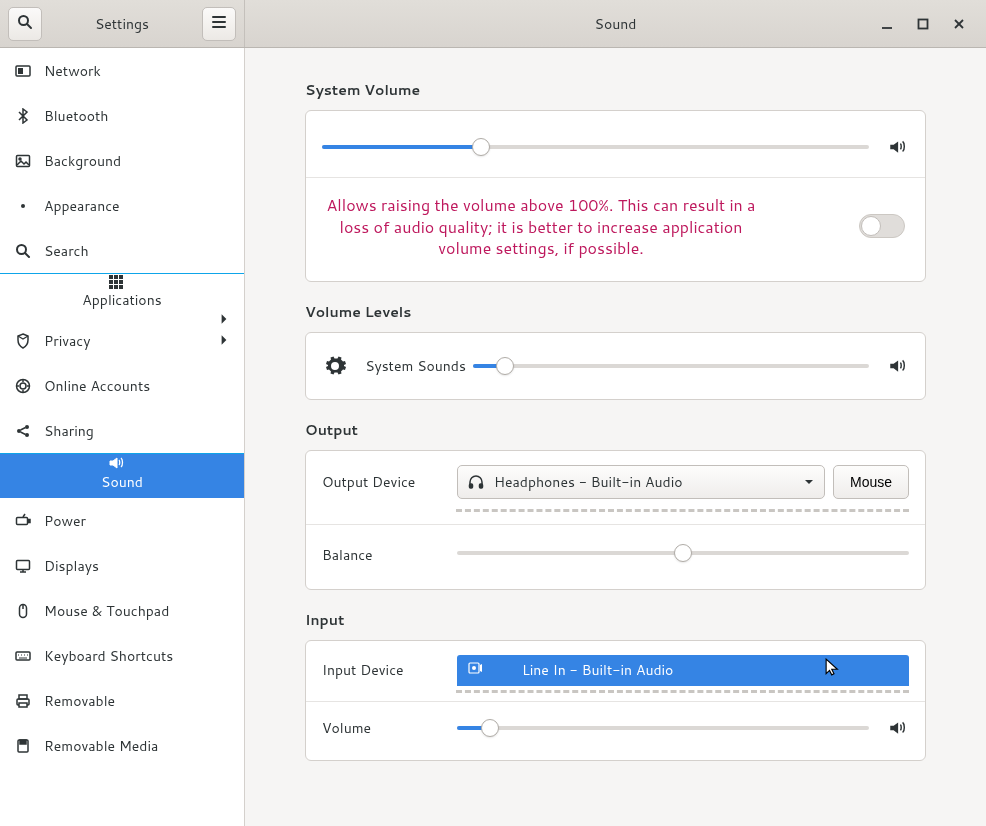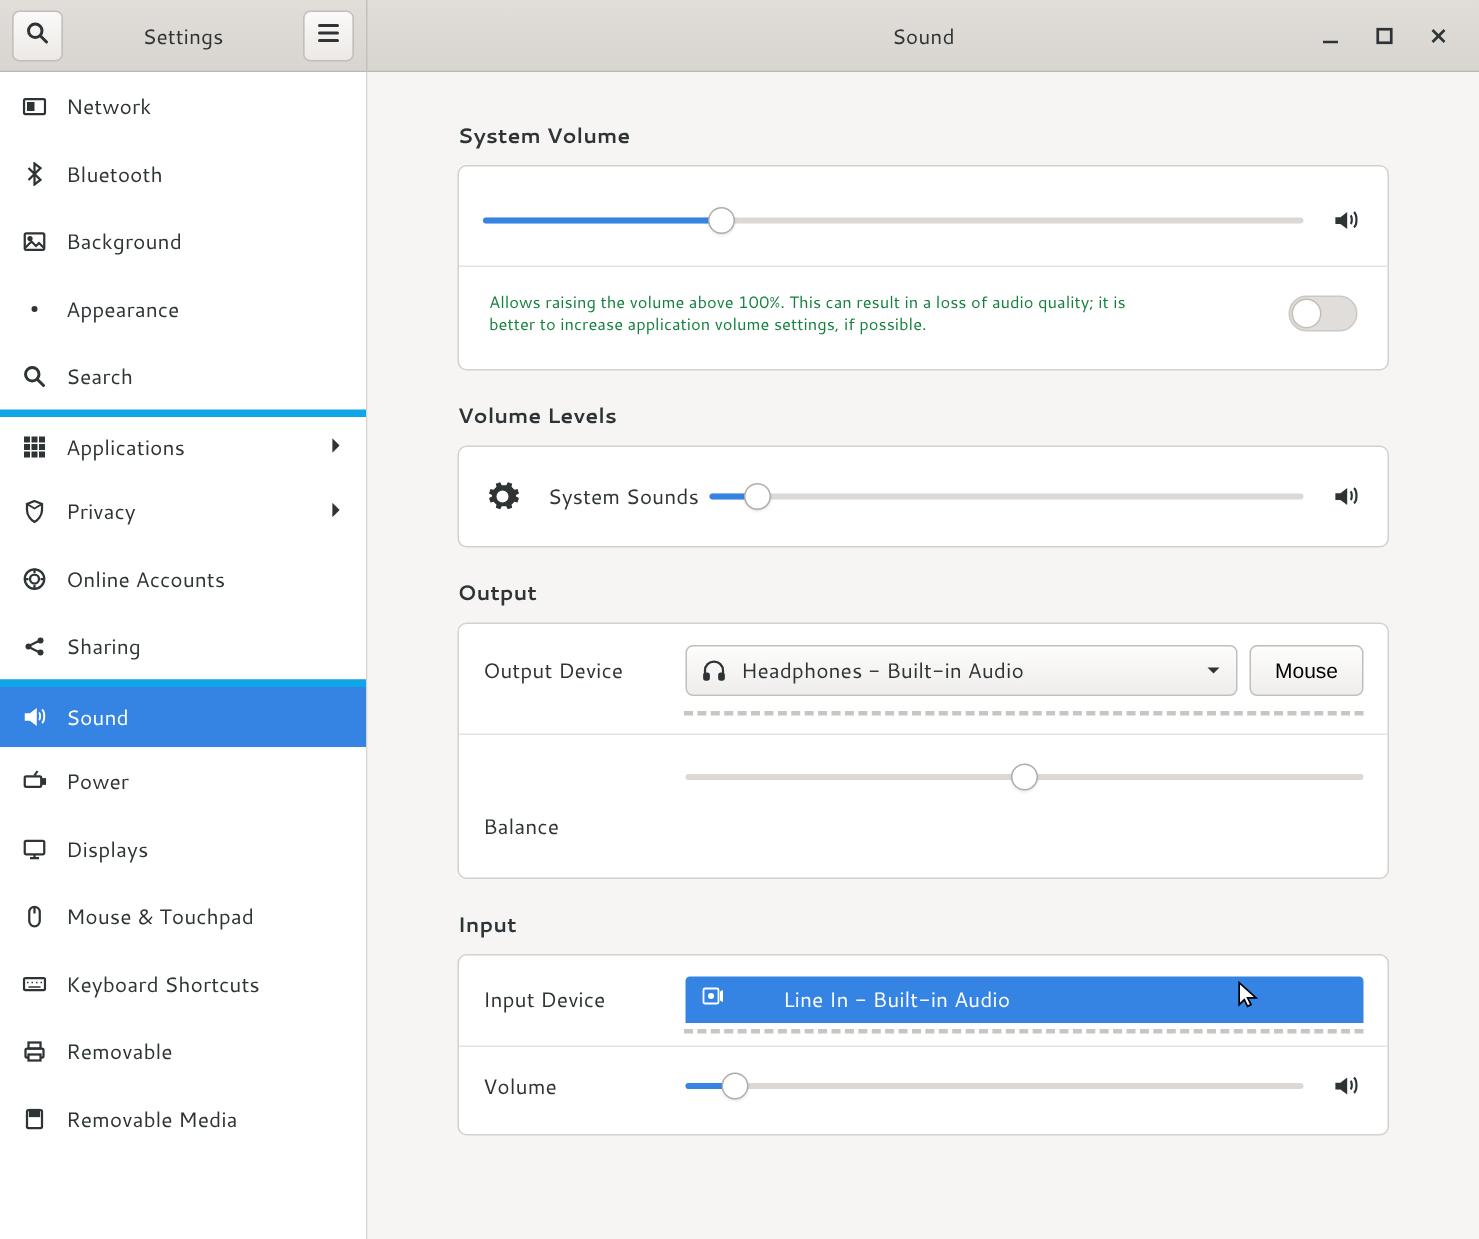--- a/index.html
+++ b/index.html
@@ -103,21 +103,22 @@
     .nav-item {
       display: flex;
       align-items: center;
       height: 45px;
       padding: 0 14px;
       cursor: pointer;
       color: #2e3436;
       font-size: 14px;
     }
     .nav-item.divider-before {
-      border-top: 5px solid #0ea5e9;
+      border-top: 1px solid #0ea5e9;
+      flex-direction: column;
     }
     .nav-item.selected {
       background: #3584e4;
       color: #fff;
     }
     .nav-icon {
       width: 18px;
       height: 18px;
       margin-right: 12px;
       display: flex;
@@ -213,24 +214,25 @@
     
     .overamp {
       padding: 16px 20px 22px 20px;
     }
     .overamp-title {
       font-weight: bold;
       font-size: 14px;
       margin-bottom: 2px;
     }
     .overamp-desc {
-      font-size: 11px;
-      color: #15803d;
+      font-size: 16px;
+      color: #be185d;
       line-height: 1.35;
       max-width: 430px;
+      text-align: center;
     }
     .toggle {
       margin-left: auto;
       width: 46px;
       height: 24px;
       background: #e0ddda;
       border-radius: 24px;
       position: relative;
       cursor: pointer;
       border: 1px solid #ccc8c3;
@@ -617,21 +619,21 @@
           </span>
           <span class="c-text">Headphones - Built-in Audio</span>
           <span class="c-arrow"><svg viewBox="0 0 10 10">
                 <path d="M1 3l4 4 4-4z"></path>
               </svg></span>
         </div>
         <button class="test-btn">Mouse</button>
       </div>
       <div class="dashed"></div>
       <div class="balance-row frame-sep" style="margin-top:12px;">
-        <div class="row-label" style="padding-top:2px;margin-top:31px;">Balance</div>
+        <div class="row-label" style="padding-top:2px;">Balance</div>
         <div class="balance-slider-wrap">
           <div class="slider" style="height:20px;" id="bal-slider">
             <div class="slider-track"></div>
             <div class="slider-thumb" id="bal-thumb" style="left: 50%;"></div>
           </div>
         </div>
       </div>
     </div>
 
     <div class="section-title">Input</div>

